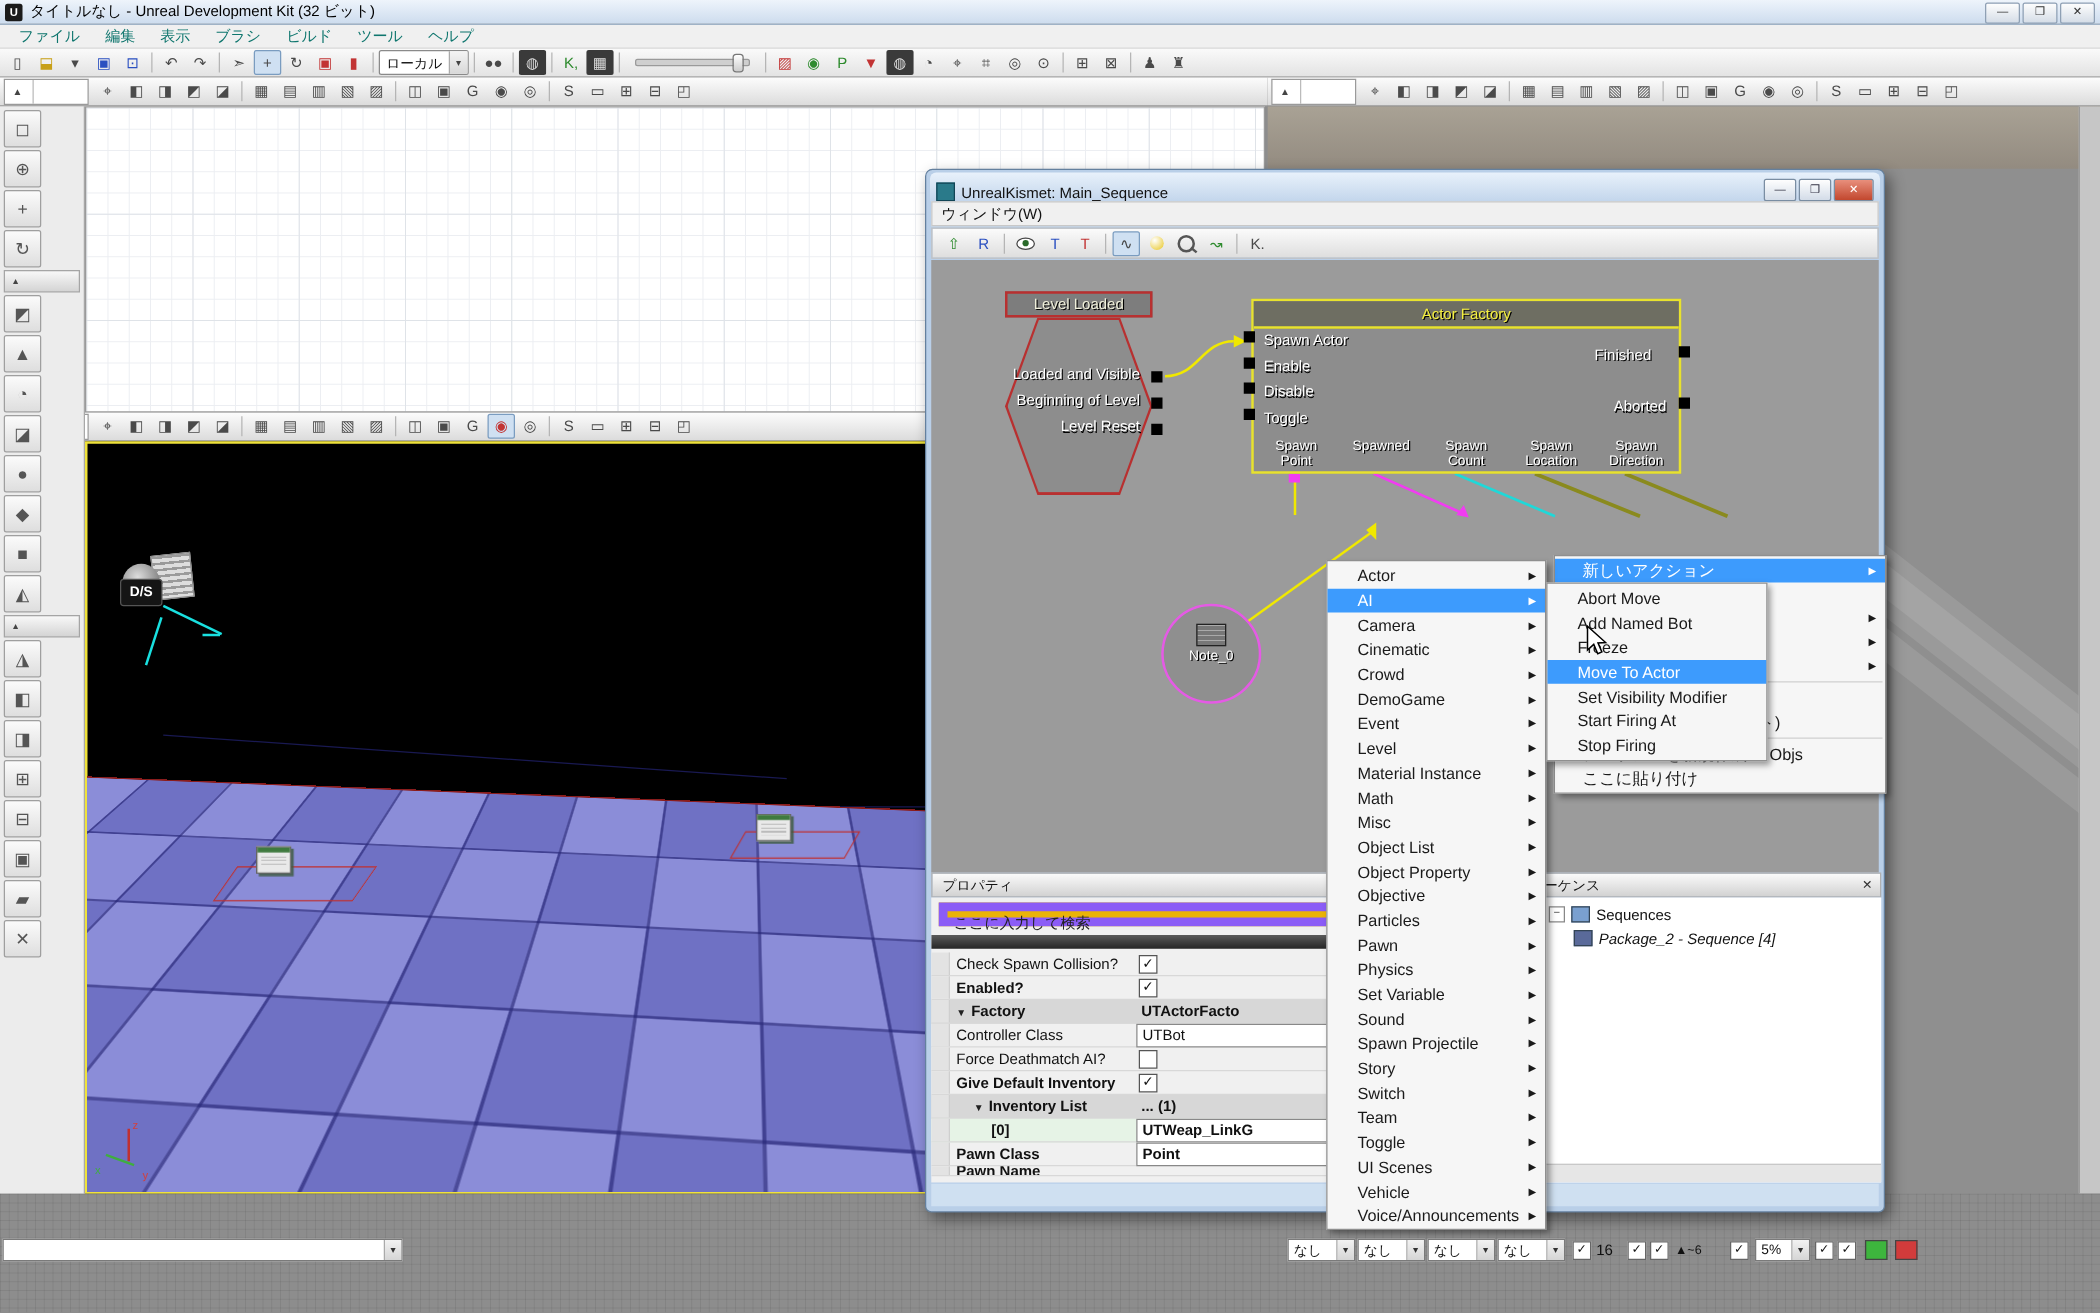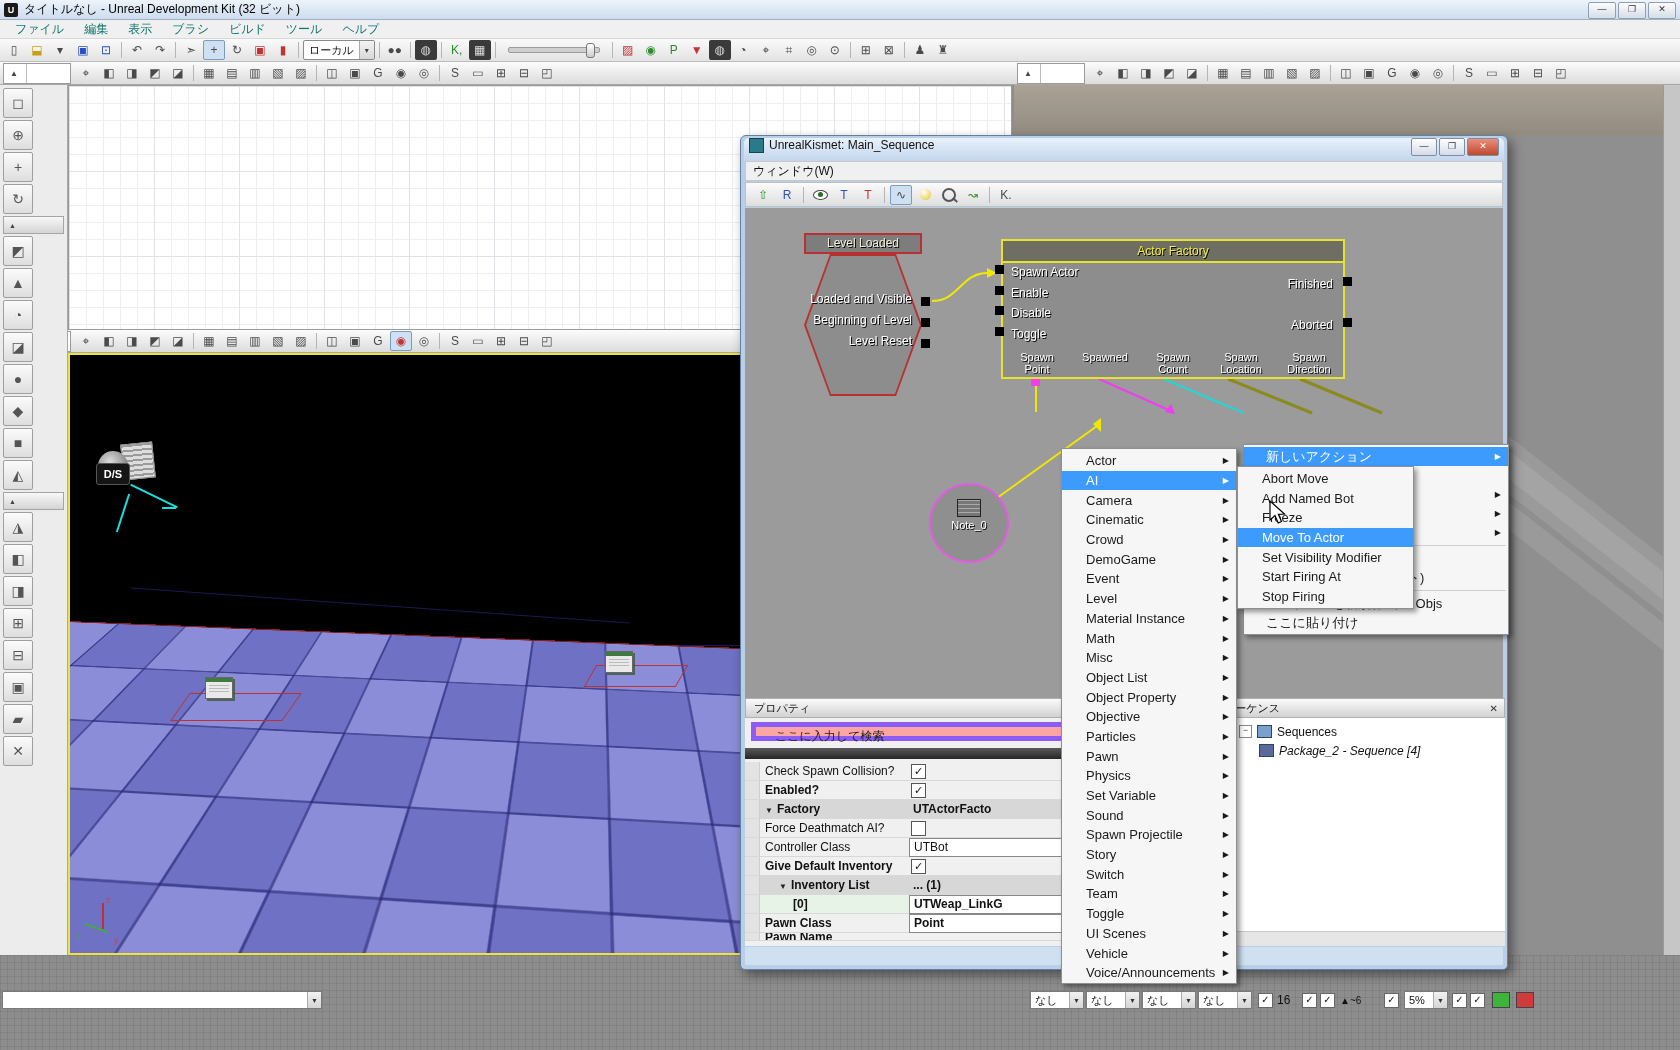--- a/index.html
+++ b/index.html
@@ -96,21 +96,21 @@
     font-size:11px;padding-left:4px;box-sizing:border-box;}
   .sselect .arr{width:13px;height:100%;margin-left:auto;background:linear-gradient(#f2f2f2,#d5d5d5);
     border-left:1px solid #aaa;font-size:7px;display:flex;align-items:center;justify-content:center;color:#333;}
   .scheck{width:13px;height:13px;background:#fff;border:1px solid #666;font-size:10px;line-height:12px;
     text-align:center;color:#111;}
   .swatch{width:16px;height:14px;border:1px solid #444;}
   
   .kwin{left:740px;top:135px;width:768px;height:835px;z-index:50;
     background:#b9cfe8;border:1px solid #64809e;border-radius:6px 6px 5px 5px;
     box-shadow:4px 5px 12px rgba(0,0,0,.45);box-sizing:border-box;}
-  .ktitle{position:absolute;left:3px;top:2px;right:3px;height:23px;display:flex;align-items:flex-start;gap:5px;
+  .ktitle{position:absolute;left:3px;top:2px;right:3px;height:23px;display:flex;align-items:flex-end;gap:5px;
     padding-left:5px;background:linear-gradient(#e8f1fb,#c3d6ec);border-radius:5px 5px 0 0;}
   .kicon{width:13px;height:13px;background:#2a7a8a;border:1px solid #145;}
   .kbtn{width:24px;height:16px;border:1px solid #7a8da2;border-radius:2px;background:linear-gradient(#fefefe,#d3dce8);
     font-size:9px;line-height:14px;text-align:center;color:#334;}
   .kbtn.close{background:linear-gradient(#e88f7c,#c2472e);color:#fff;width:30px;}
   .kmenubar{position:absolute;left:4px;top:25px;right:4px;height:20px;background:#f0f0f0;
     border:1px solid #c8c8c8;display:flex;align-items:center;box-sizing:border-box;}
   .kmenubar span{padding-left:7px;}
   .ktoolbar{position:absolute;left:4px;top:46px;right:4px;height:25px;background:linear-gradient(#fbfbfb,#dedede);
     border:1px solid #c0c0c0;display:flex;align-items:center;gap:2px;padding-left:6px;box-sizing:border-box;}
@@ -138,22 +138,22 @@
     color:#efefda;font-size:12px;text-shadow:1px 1px 0 #000;}
   .llout{position:absolute;right:10px;text-align:right;white-space:nowrap;}
   .notecircle{position:absolute;left:184px;top:275px;width:80px;height:80px;border-radius:50%;
     background:#8f8f8f;border:2px solid #e55ae5;box-sizing:border-box;text-align:center;}
   .notepad-ico{width:22px;height:16px;margin:14px auto 2px;background:#777;border:1px solid #222;
     background-image:repeating-linear-gradient(#aaa 0 1px,transparent 1px 4px);}
   
   .panelhead{position:absolute;height:20px;background:linear-gradient(#fafafa,#d2d2d2);
     border:1px solid #b0b0b0;display:flex;align-items:center;box-sizing:border-box;font-size:11px;}
   .props{position:absolute;left:4px;top:562px;width:412px;height:248px;background:#f0f0f0;overflow:hidden;}
-  .searchbox{position:absolute;left:6px;top:24px;width:398px;height:19px;background:#fca5a5;
-    border:5px solid #8b5cf6;font-size:12px;padding-left:19px;line-height:19px;box-sizing:border-box;color:#222;}
+  .searchbox{position:absolute;left:6px;top:24px;width:398px;height:19px;background:#eab308;
+    border:7px solid #8b5cf6;font-size:12px;padding-left:5px;line-height:19px;box-sizing:border-box;color:#222;}
   .darkbar{position:absolute;left:0;top:50px;width:412px;height:11px;
     background:linear-gradient(#5a5a5a,#262626);}
   .proprows{position:absolute;left:0;top:64px;width:412px;}
   .prow{height:19px;display:flex;align-items:center;border-bottom:1px solid #d8d8d8;position:relative;box-sizing:border-box;}
   .prow .lab{flex:0 0 auto;}
   .prow .gut{position:absolute;left:0;top:0;bottom:0;width:14px;background:#e3e3e3;border-right:1px solid #cfcfcf;}
   .prow.gray{background:#d7d7d7;}
   .prow.mint{background:#e6f3e6;}
   .pcheck{position:absolute;left:166px;width:13px;height:13px;background:#fff;border:1px solid #555;
     font-size:11px;line-height:12px;text-align:center;}
@@ -548,21 +548,21 @@
           <div class="afin nodetext" style="top: 24px;">Spawn Actor</div>
           <div class="conn" style="left: -8px; top: 24px;"></div>
           <div class="afin nodetext" style="top: 45px;">Enable</div>
           <div class="conn" style="left: -8px; top: 45px;"></div>
           <div class="afin nodetext" style="top: 65px;">Disable</div>
           <div class="conn" style="left: -8px; top: 65px;"></div>
           <div class="afin nodetext" style="top: 86px;">Toggle</div>
           <div class="conn" style="left: -8px; top: 86px;"></div>
         </div>
       <div id="afouts">
-          <div class="afout nodetext" style="right: 10px; top: 36px; position: absolute;">Finished</div>
+          <div class="afout nodetext" style="right: 22px; top: 36px; position: absolute;">Finished</div>
           <div class="conn" style="right: -9px; top: 36px; left: auto;"></div>
           <div class="afout nodetext" style="right: 10px; top: 77px; position: absolute;">Aborted</div>
           <div class="conn" style="right: -9px; top: 77px; left: auto;"></div>
         </div>
       <div class="afvars nodetext" id="afvars">
           <div>Spawn<br>Point</div>
           <div>Spawned</div>
           <div>Spawn<br>Count</div>
           <div>Spawn<br>Location</div>
           <div>Spawn<br>Direction</div>
@@ -592,27 +592,27 @@
           <div class="lab" style="padding-left: 20px; font-weight: bold;"><span>Enabled?</span></div>
           <div class="pcheck">✓</div>
         </div>
         <div class="prow gray">
           <div class="gut"></div>
           <div class="lab" style="padding-left: 20px;"><span class="exp">▼</span><span style="font-weight: bold;">Factory</span></div>
           <div class="pval boldv" style="padding-left: 4px;">UTActorFacto</div>
         </div>
         <div class="prow">
           <div class="gut"></div>
+          <div class="lab" style="padding-left: 20px;"><span>Controller Class</span></div>
+          <div class="pval box">UTBot</div>
+        </div>
+        <div class="prow">
+          <div class="gut"></div>
           <div class="lab" style="padding-left: 20px;"><span>Force Deathmatch AI?</span></div>
           <div class="pcheck"></div>
-        </div>
-        <div class="prow">
-          <div class="gut"></div>
-          <div class="lab" style="padding-left: 20px;"><span>Controller Class</span></div>
-          <div class="pval box">UTBot</div>
         </div>
         <div class="prow">
           <div class="gut"></div>
           <div class="lab" style="padding-left: 20px;"><span style="font-weight: bold;">Give Default Inventory</span></div>
           <div class="pcheck">✓</div>
         </div>
         <div class="prow gray">
           <div class="gut"></div>
           <div class="lab" style="padding-left: 34px;"><span class="exp">▼</span><span style="font-weight: bold;">Inventory List</span></div>
           <div class="pval boldv" style="padding-left: 4px;">... (1)</div>

